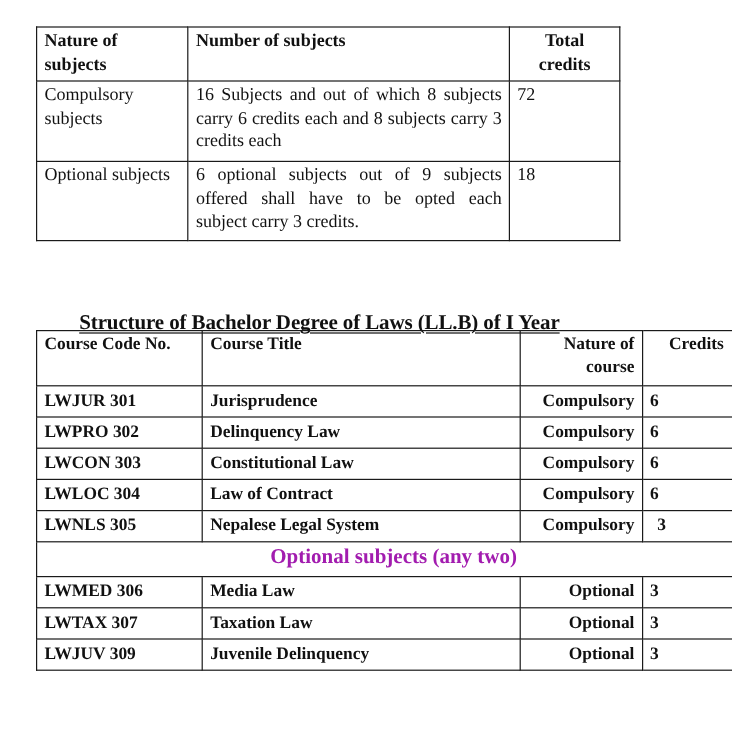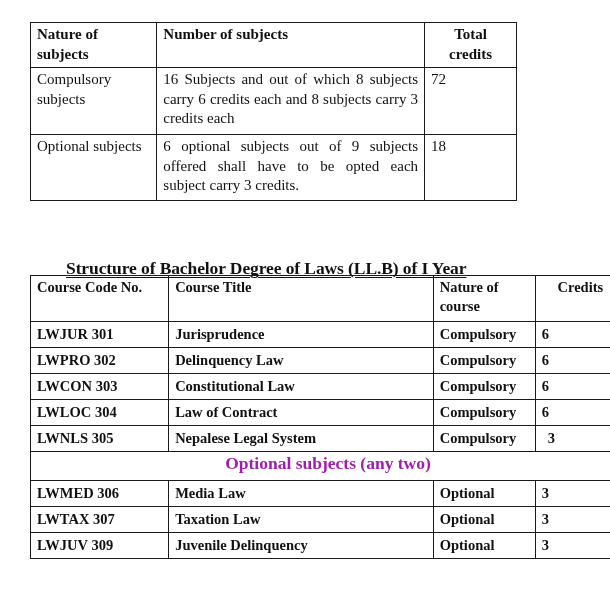--- a/index.html
+++ b/index.html
@@ -24,21 +24,21 @@
   #structure-heading { position: absolute; left: 54px; top: 246px; margin: 12px;
     font-size: 17.5px; font-weight: bold; text-decoration: underline; text-underline-offset: 3px;
     letter-spacing: -0.1px; }
 
   
   #course-table { left: 30px; top: 275px; width: 596px; font-size: 14.5px; font-weight: bold; line-height: 19px; }
   #course-table th { font-weight: bold; padding: 2px 6px; height: 41px; }
   #course-table td { padding: 3px 6px 3px 6px; height: 19px; }
   #course-table .k1 { width: 117px; }
   #course-table .k2 { width: 236px; }
-  #course-table .k3 { width: 83px; }
+  #course-table .k3 { width: 83px; text-align: right; }
   #course-table .k4 { width: 66px; }
   #course-table th.k4 { text-align: center; margin-left: 39px; }
   #course-table td.k4.pad { padding-left: 12px; }
   #course-table tr.section-row td { text-align: center; color: #2e4a7a; font-size: 17.5px;
     padding: 2px 6px 4px 6px; height: 22px; }
 </style>
 </head>
 <body>
 
 <table id="summary-table">

